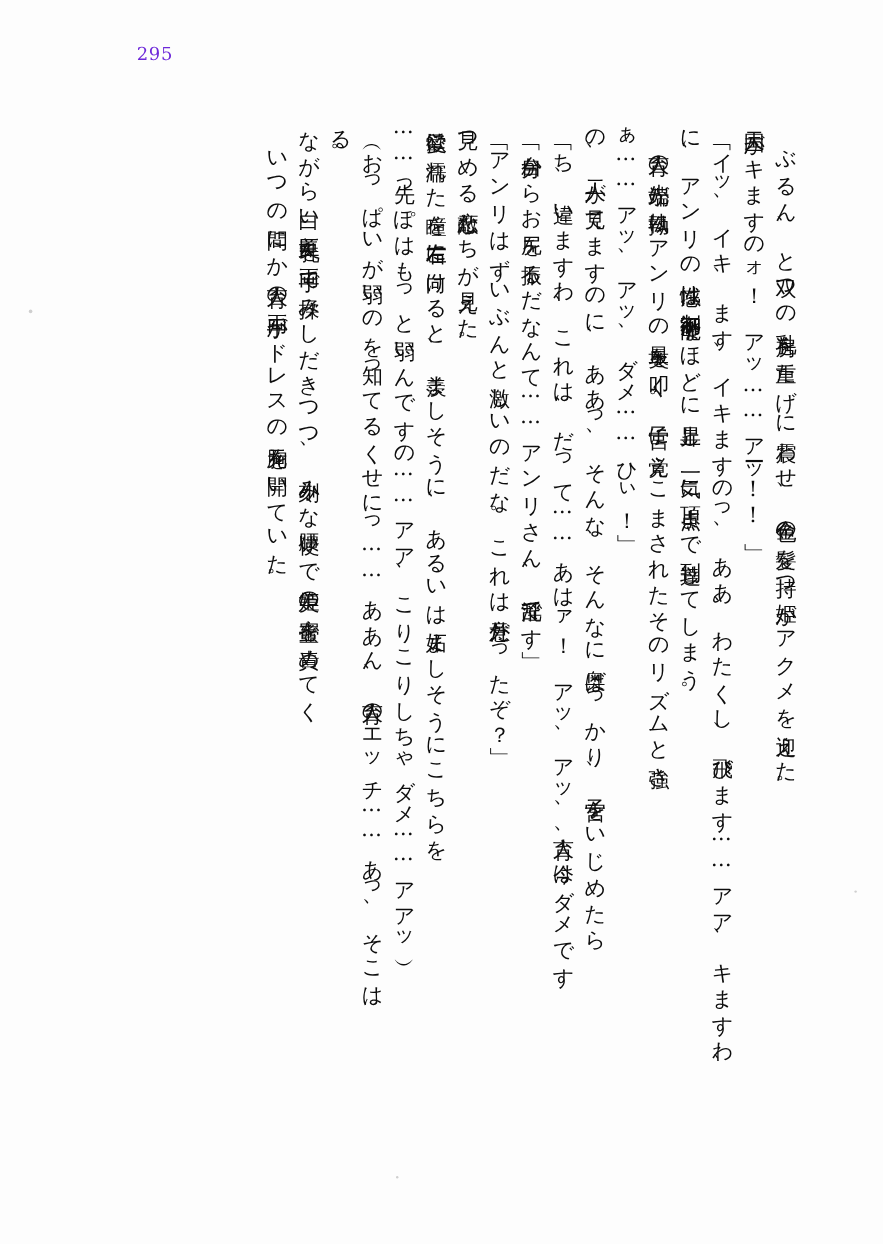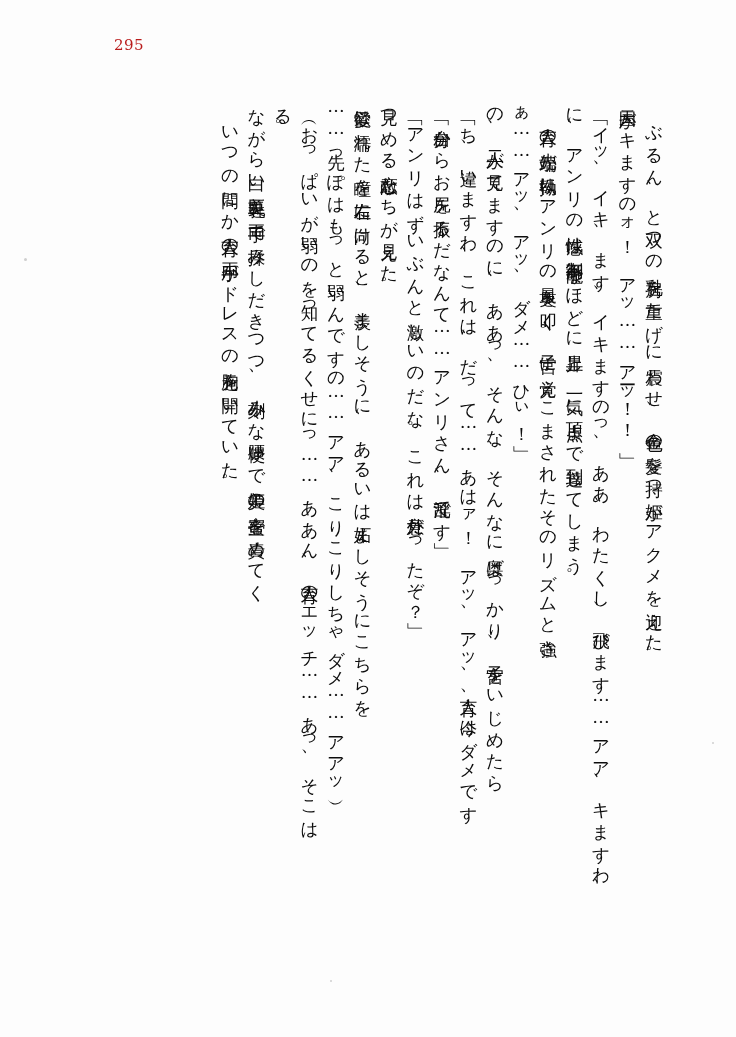--- a/index.html
+++ b/index.html
@@ -19,21 +19,21 @@
     position: absolute;
     inset: 0;
     background: #fdfdfd;
   }
   .page-number {
     position: absolute;
     top: 36px;
     left: 114px;
     font-size: 15px;
     letter-spacing: 0.5px;
-    color: #b91c1c;
+    color: #6d28d9;
     font-family: "DejaVu Serif", "Liberation Serif", serif;
   }
   
   .text-block {
     position: absolute;
     top: 96px;
     right: 74px;
     height: 820px;
     display: flex;
     flex-direction: row;

